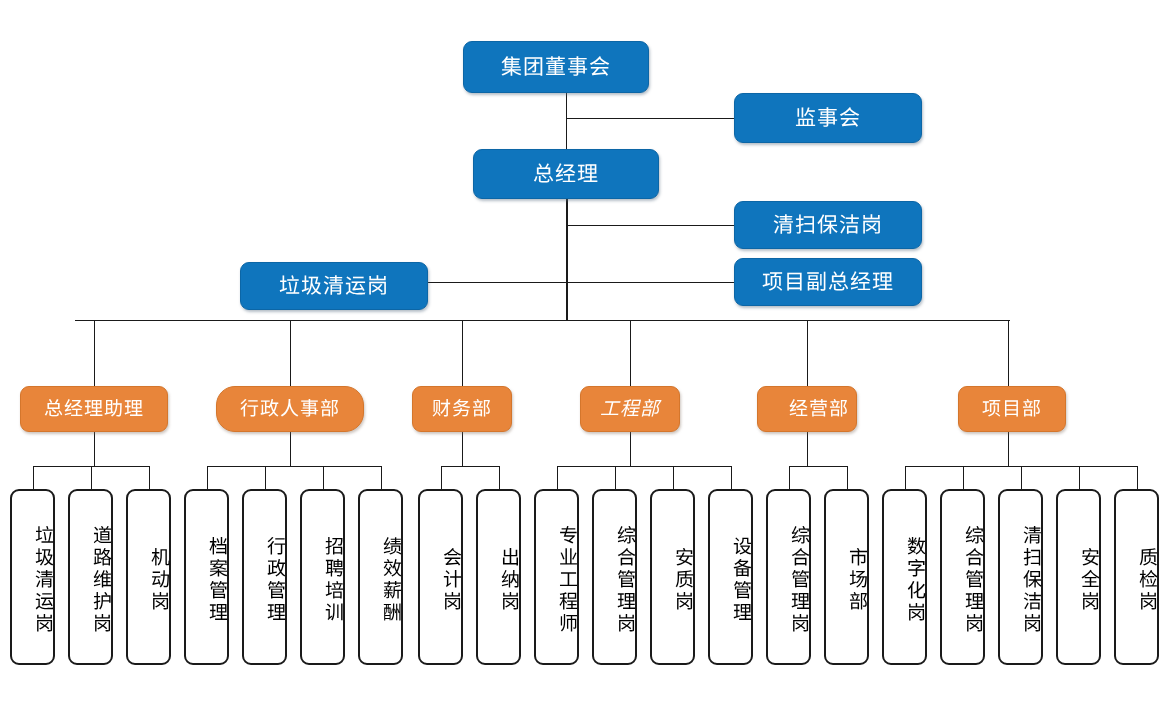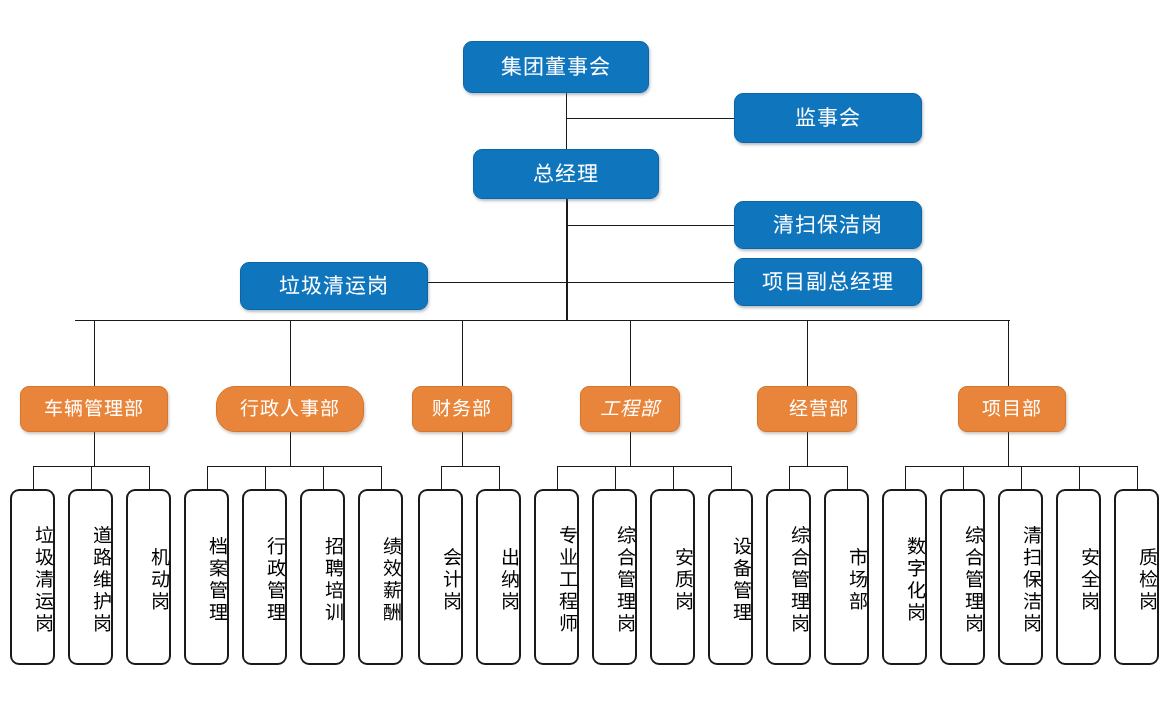--- a/index.html
+++ b/index.html
@@ -124,21 +124,21 @@
       <div class="line v" style="left: 1078.5px; top: 466px; height: 23px;"></div>
       <div class="line v" style="left: 1136.5px; top: 466px; height: 23px;"></div>
     </div>
   <div id="nodes-layer">
       <div class="node blue" style="left: 463px; top: 41px; width: 186px; height: 52px;">集团董事会</div>
       <div class="node blue" style="left: 734px; top: 93px; width: 188px; height: 50px;">监事会</div>
       <div class="node blue" style="left: 473px; top: 149px; width: 186px; height: 50px;">总经理</div>
       <div class="node blue" style="left: 734px; top: 201px; width: 188px; height: 48px;">清扫保洁岗</div>
       <div class="node blue" style="left: 240px; top: 262px; width: 188px; height: 48px;">垃圾清运岗</div>
       <div class="node blue" style="left: 734px; top: 258px; width: 188px; height: 48px;">项目副总经理</div>
-      <div class="node orange" style="left: 20px; top: 386px; width: 148px; height: 46px;">车辆管理部</div>
+      <div class="node orange" style="left: 20px; top: 386px; width: 148px; height: 46px;">总经理助理</div>
       <div class="node leaf" style="left: 10px; top: 489px; width: 45px; height: 176px;">垃圾清运岗</div>
       <div class="node leaf" style="left: 68px; top: 489px; width: 45px; height: 176px;">道路维护岗</div>
       <div class="node leaf" style="left: 126px; top: 489px; width: 45px; height: 176px;">机动岗</div>
       <div class="node orange" style="left: 216px; top: 386px; width: 148px; height: 46px; border-radius: 19px;">行政人事部</div>
       <div class="node leaf" style="left: 184px; top: 489px; width: 45px; height: 176px;">档案管理</div>
       <div class="node leaf" style="left: 242px; top: 489px; width: 45px; height: 176px;">行政管理</div>
       <div class="node leaf" style="left: 300px; top: 489px; width: 45px; height: 176px;">招聘培训</div>
       <div class="node leaf" style="left: 358px; top: 489px; width: 45px; height: 176px;">绩效薪酬</div>
       <div class="node orange" style="left: 412px; top: 386px; width: 100px; height: 46px;">财务部</div>
       <div class="node leaf" style="left: 418px; top: 489px; width: 45px; height: 176px;">会计岗</div>

